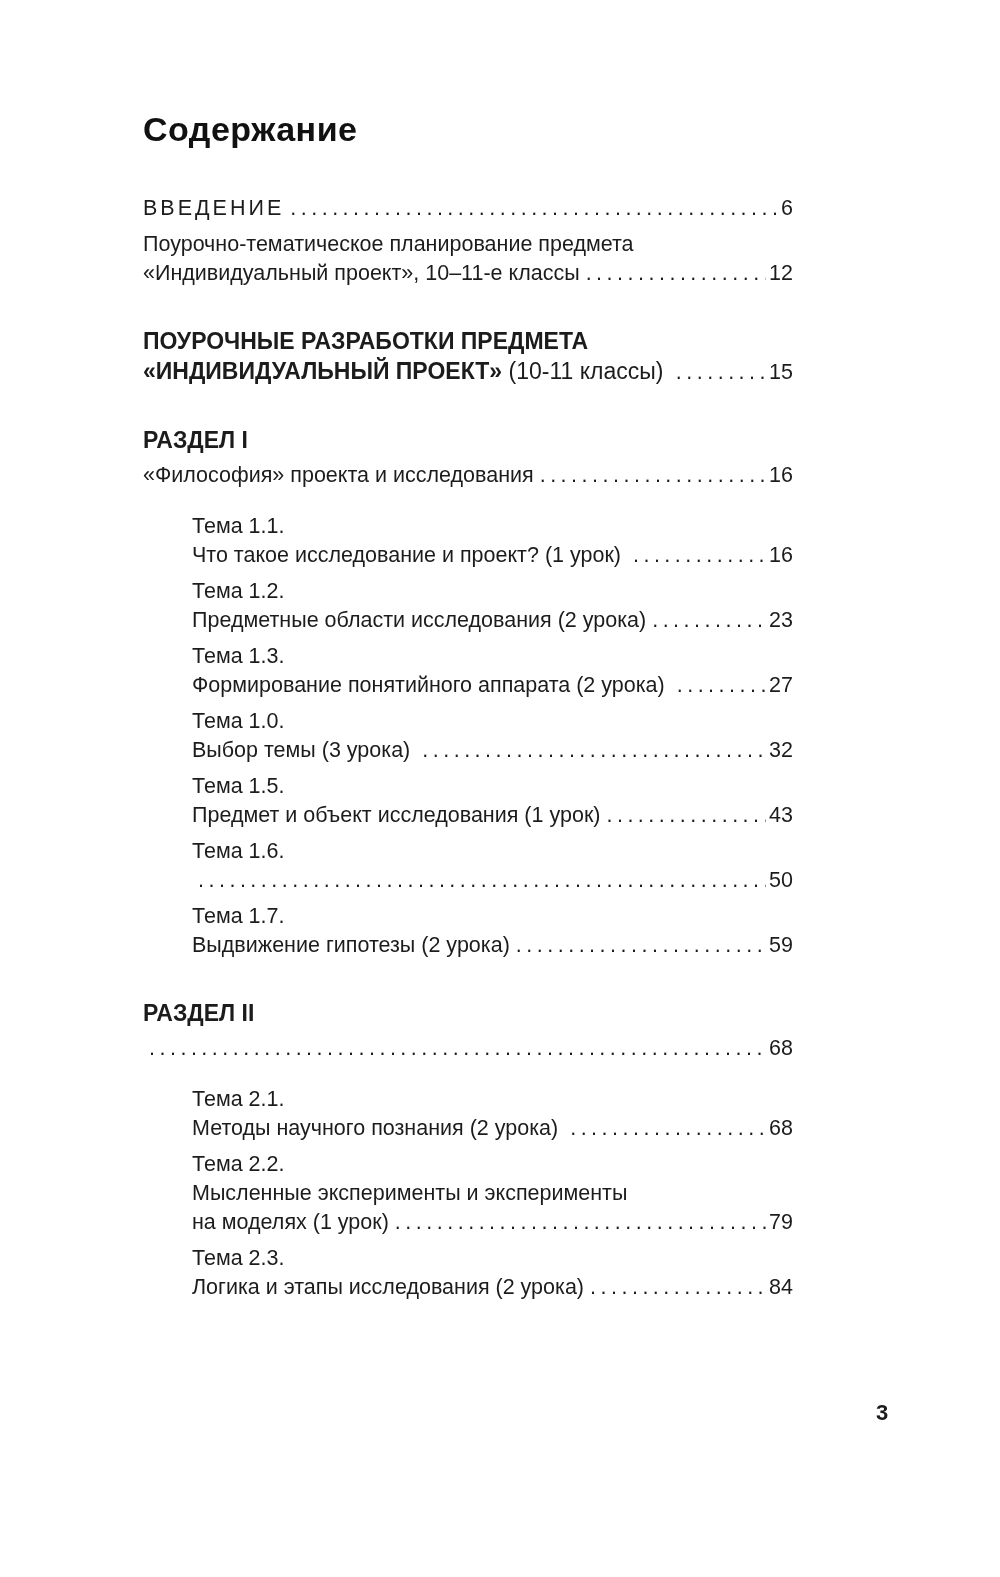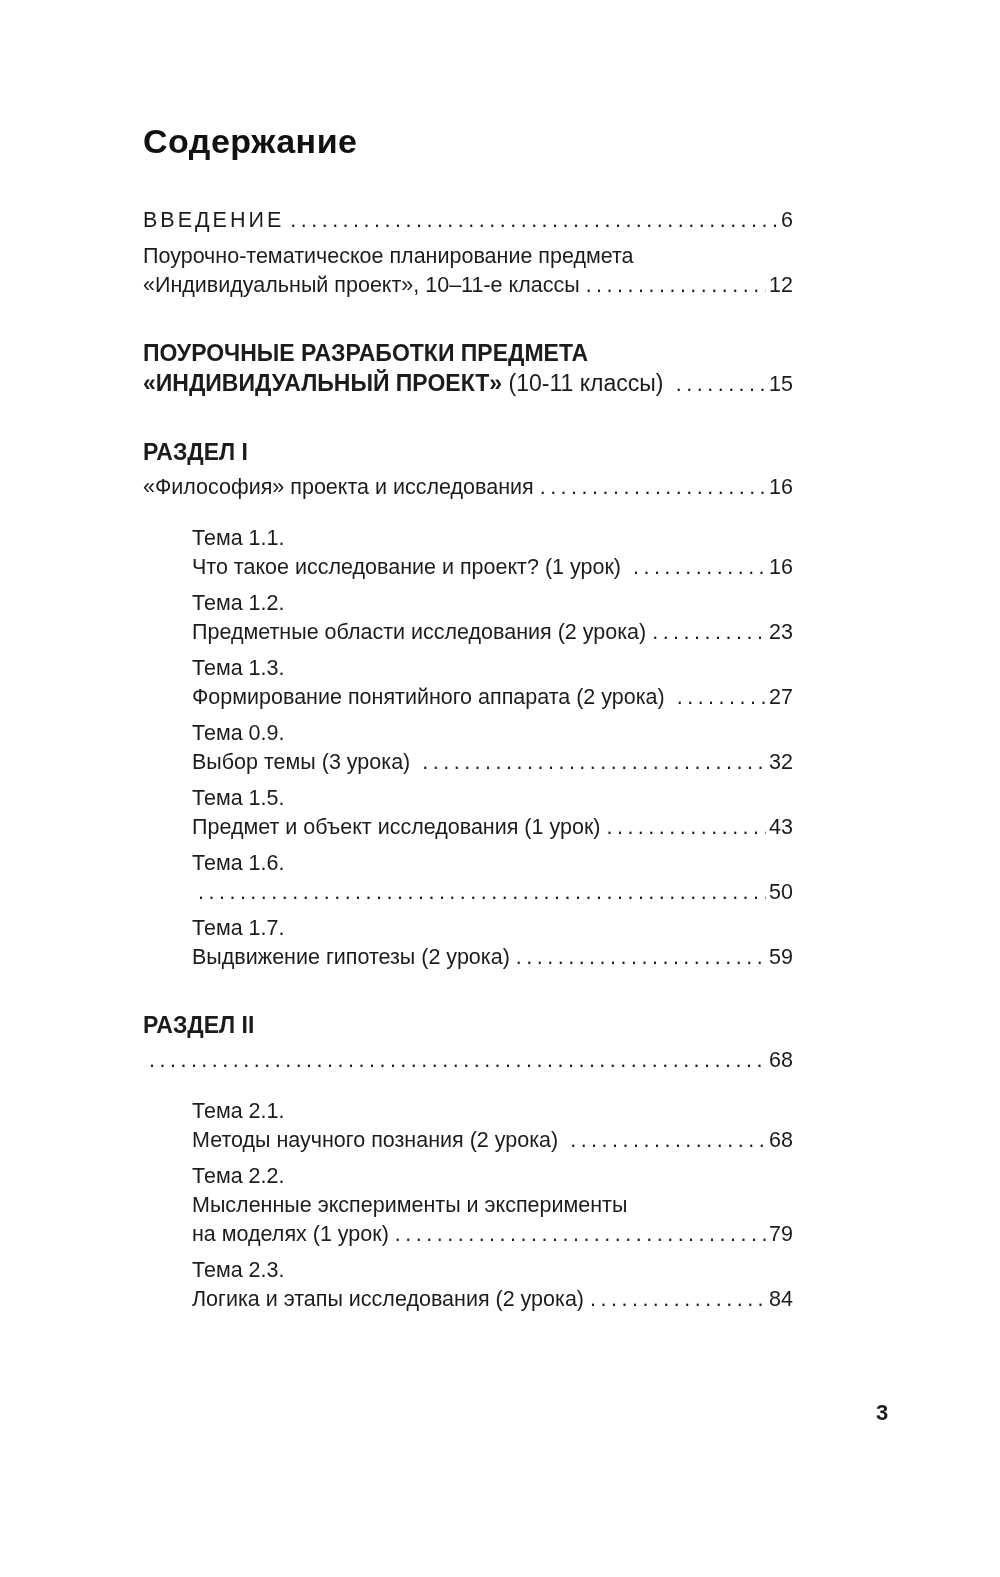--- a/index.html
+++ b/index.html
@@ -12,21 +12,21 @@
     width: 1000px;
     height: 1577px;
     background: #ffffff;
     color: #1c1c1c;
     font-family: "Liberation Sans", "DejaVu Sans", sans-serif;
     overflow: hidden;
   }
   .content {
     position: absolute;
     left: 143px;
-    top: 120px;
+    top: 108px;
     width: 650px;
   }
   h1.doc-title {
     margin: 0 0 44px 0;
     font-size: 34px;
     line-height: 42px;
     font-weight: bold;
     color: #111111;
     letter-spacing: 0.5px;
   }
@@ -147,21 +147,21 @@
             <span class="text"><span>Тема 1.3.</span></span>
           </div>
           <div class="line">
             <span class="text"><span>Формирование понятийного аппарата (2 урока) </span></span>
             <span class="leader"></span>
             <span class="pg">27</span>
           </div>
         </div>
         <div class="entry indent gap-sm">
           <div class="line">
-            <span class="text"><span>Тема 0.9.</span></span>
+            <span class="text"><span>Тема 1.0.</span></span>
           </div>
           <div class="line">
             <span class="text"><span>Выбор темы (3 урока) </span></span>
             <span class="leader"></span>
             <span class="pg">32</span>
           </div>
         </div>
         <div class="entry indent gap-sm">
           <div class="line">
             <span class="text"><span>Тема 1.5.</span></span>

